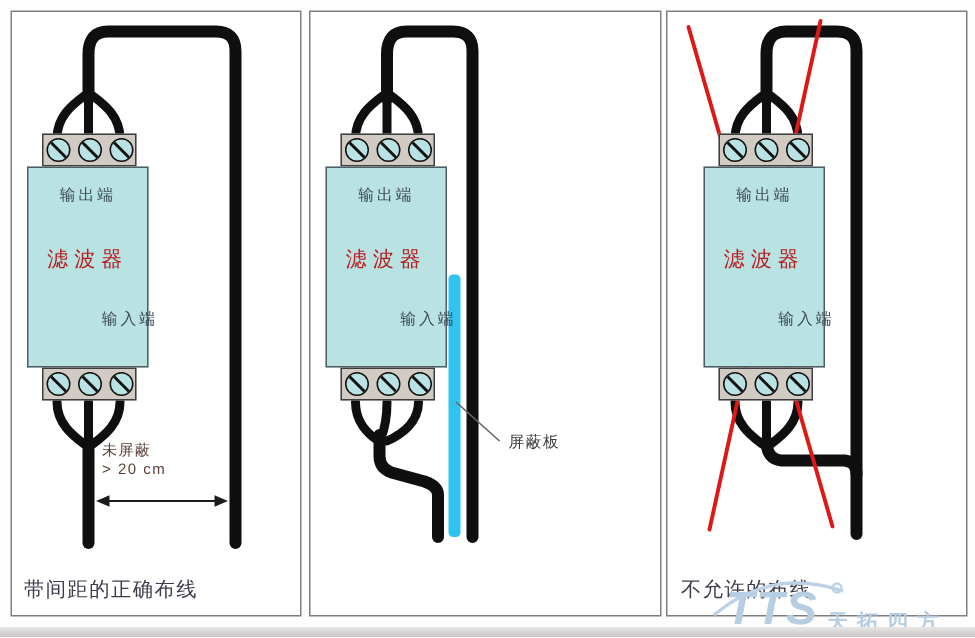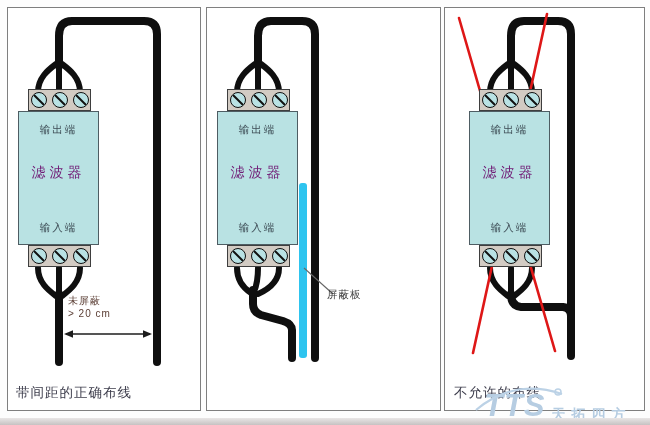--- a/index.html
+++ b/index.html
@@ -32,35 +32,35 @@
   }
   .fbody {
     position:absolute; width:81px; height:134px; background:#b9e2e3;
     border:1px solid #4e5d63;
   }
   .flabel {
     position:absolute; width:100%; text-align:center; font-size:10.5px;
     color:#3d4c55; letter-spacing:2px;
   }
   .flabel.out { top:11px; }
-  .flabel.in  { bottom:9px; }
+  .flabel.in  { bottom:24px;margin-left:28px; }
   .fname {
     position:absolute; top:52px; width:100%; text-align:center;
-    font-size:14px; color:#701a75; letter-spacing:4px;
+    font-size:14px; color:#b91c1c; letter-spacing:4px;
   }
   .caption {
     position:absolute; top:376px; font-size:13.5px; color:#3c3c4b;
     letter-spacing:1px; white-space:nowrap;
   }
   .dim-note {
     position:absolute; left:60px; top:286px; font-size:10px; line-height:13px;
     color:#5d4037; letter-spacing:1px; white-space:nowrap;
   }
   .shield-note {
-    position:absolute; left:120px; top:280px; font-size:10.5px; color:#3a3a3a;
+    position:absolute; left:132px; top:280px; font-size:10.5px; color:#3a3a3a;
     letter-spacing:1px; white-space:nowrap;text-align:right;
   }
   .wm {
     position:absolute; left:484px; top:388px; width:164px; height:34px;
     color:#b6cde2; white-space:nowrap;
   }
   .wm-swoosh { position:absolute; left:-10px; top:-6px; }
   .wm-logo {
     font-style:italic; font-weight:bold; font-size:31px; letter-spacing:1px;
     vertical-align:bottom;

